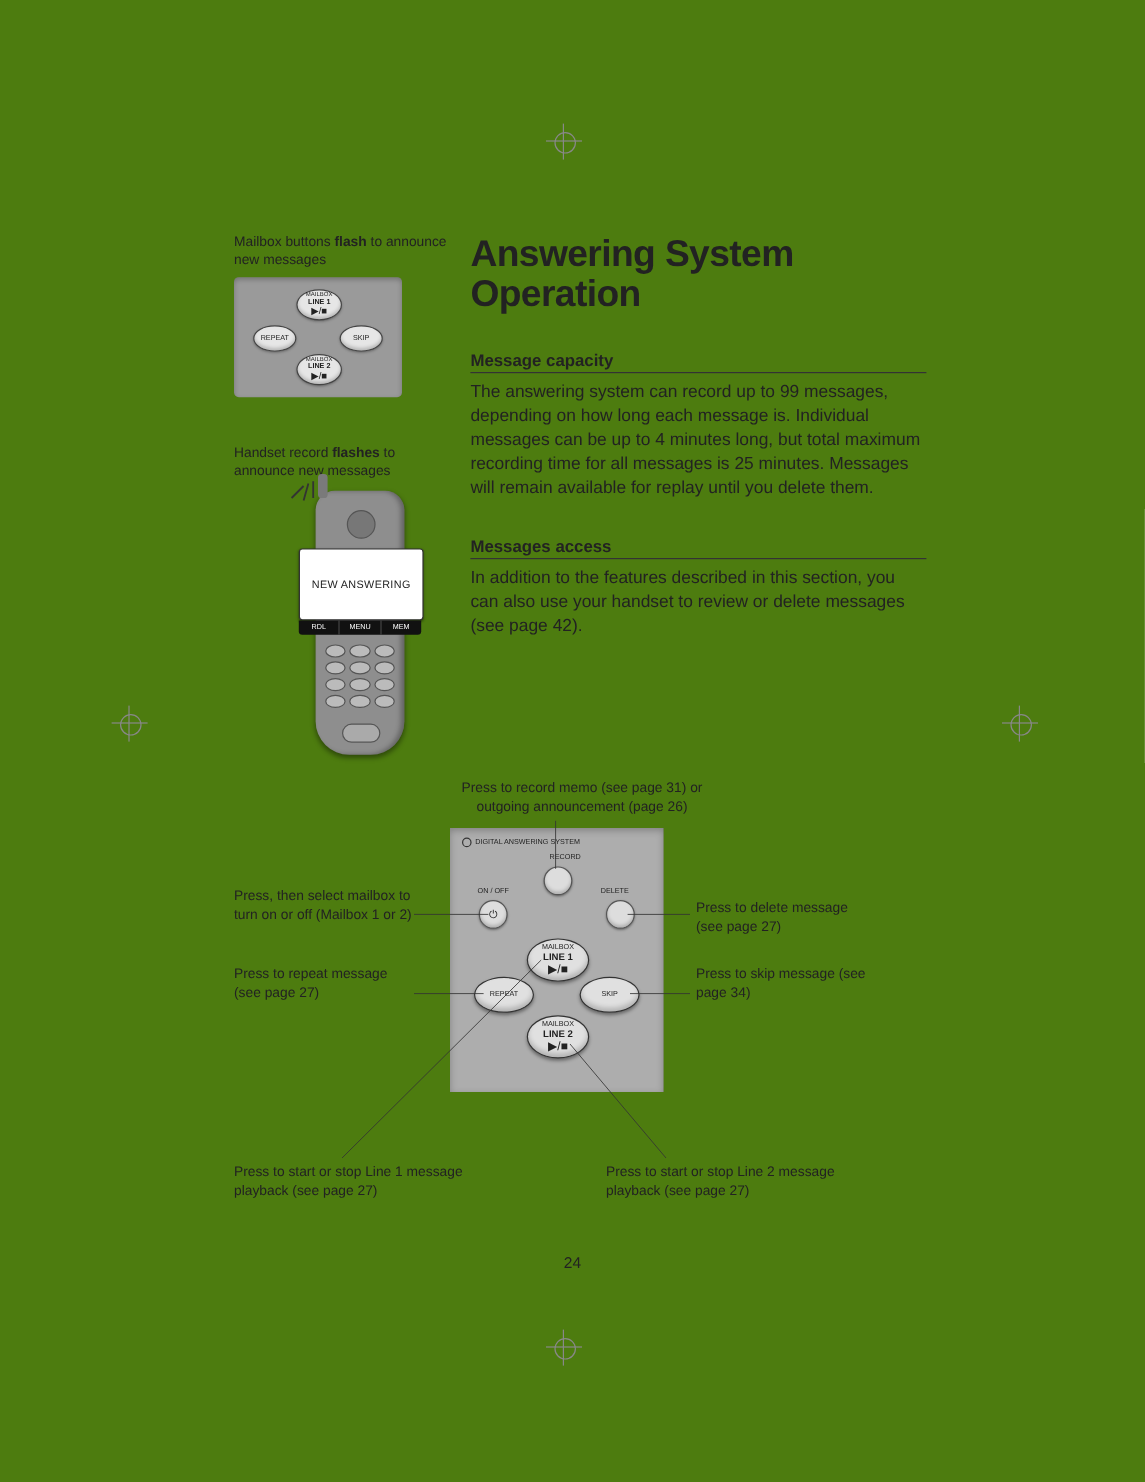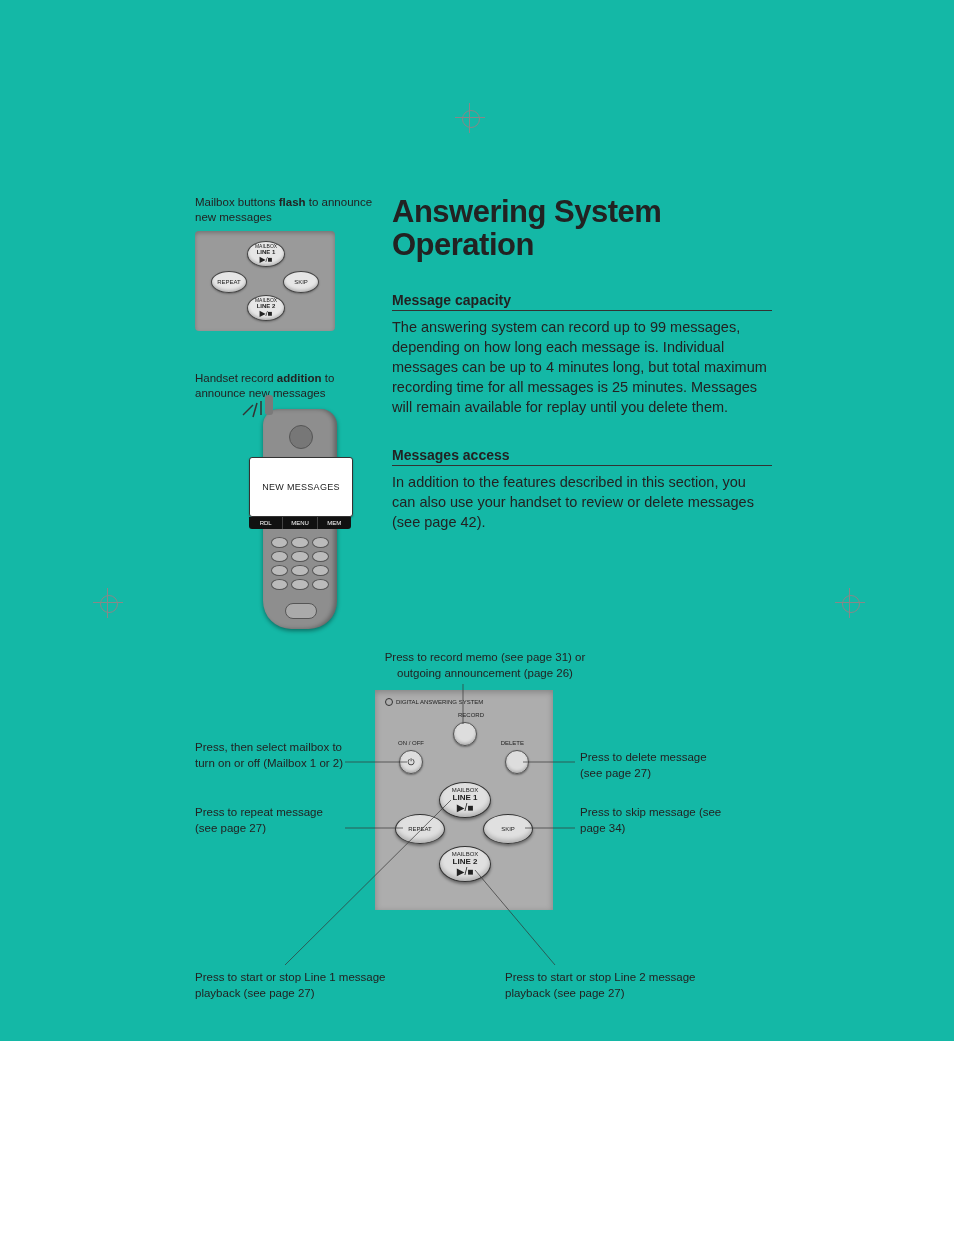--- a/index.html
+++ b/index.html
@@ -4,22 +4,22 @@
 <style>
   body {
     margin: 0;
     background: #fff;
     font-family: Arial, Helvetica, sans-serif;
     color: #222;
   }
   .page {
     position: relative;
     width: 954px;
-    height: 1041px;
-    background: #14b8a6;
+    height: 1235px;
+    background: #4d7c0f;
   }
   .crop-mark { position: absolute; }
   .crop-circle {
     width: 16px; height: 16px; border: 1px solid #888; border-radius: 50%;
   }
   .crop-cross {
     position: absolute; width: 30px; height: 30px;
   }
   .crop-cross::before, .crop-cross::after {
     content: ""; position: absolute; background: #888;
@@ -231,34 +231,34 @@
       <div class="oval left-btn">REPEAT</div>
       <div class="oval right-btn">SKIP</div>
       <div class="oval bot-btn">
         <span class="btn-sub">MAILBOX</span>
         <span class="btn-line">LINE 2</span>
         <span class="btn-icon">▶/■</span>
       </div>
     </div>
 
     <div class="caption second-caption">
-      <span>Handset record </span><span class="b">addition</span><span> to announce new messages</span>
+      <span>Handset record </span><span class="b">flashes</span><span> to announce new messages</span>
     </div>
 
     <div class="handset">
       <div class="handset-body"></div>
       <div class="antenna"></div>
       <svg style="position:absolute;left:-6px;top:-14px;width:30px;height:24px">
         <line x1="4" y1="20" x2="14" y2="10" stroke="#333" stroke-width="1.5"></line>
         <line x1="14" y1="22" x2="18" y2="8" stroke="#333" stroke-width="1.5"></line>
         <line x1="22" y1="20" x2="22" y2="6" stroke="#333" stroke-width="1.5"></line>
       </svg>
       <div class="earpiece"></div>
       <div class="screen">
-        <span class="screen-text">NEW MESSAGES</span>
+        <span class="screen-text">NEW ANSWERING</span>
       </div>
       <div class="softkeys">
         <div>RDL</div>
         <div>MENU</div>
         <div>MEM</div>
       </div>
       <div class="keypad">
         <div class="key"></div>
           <div class="key"></div>
           <div class="key"></div>

